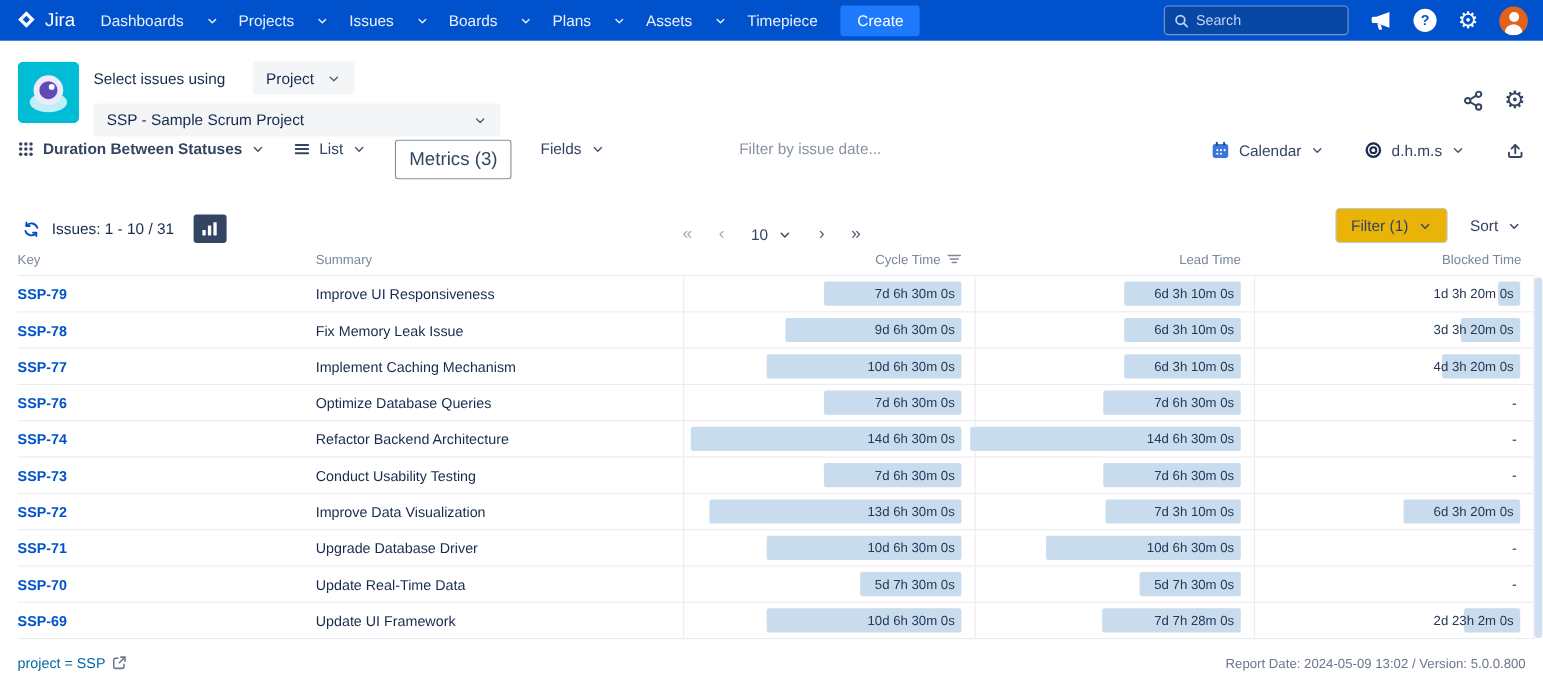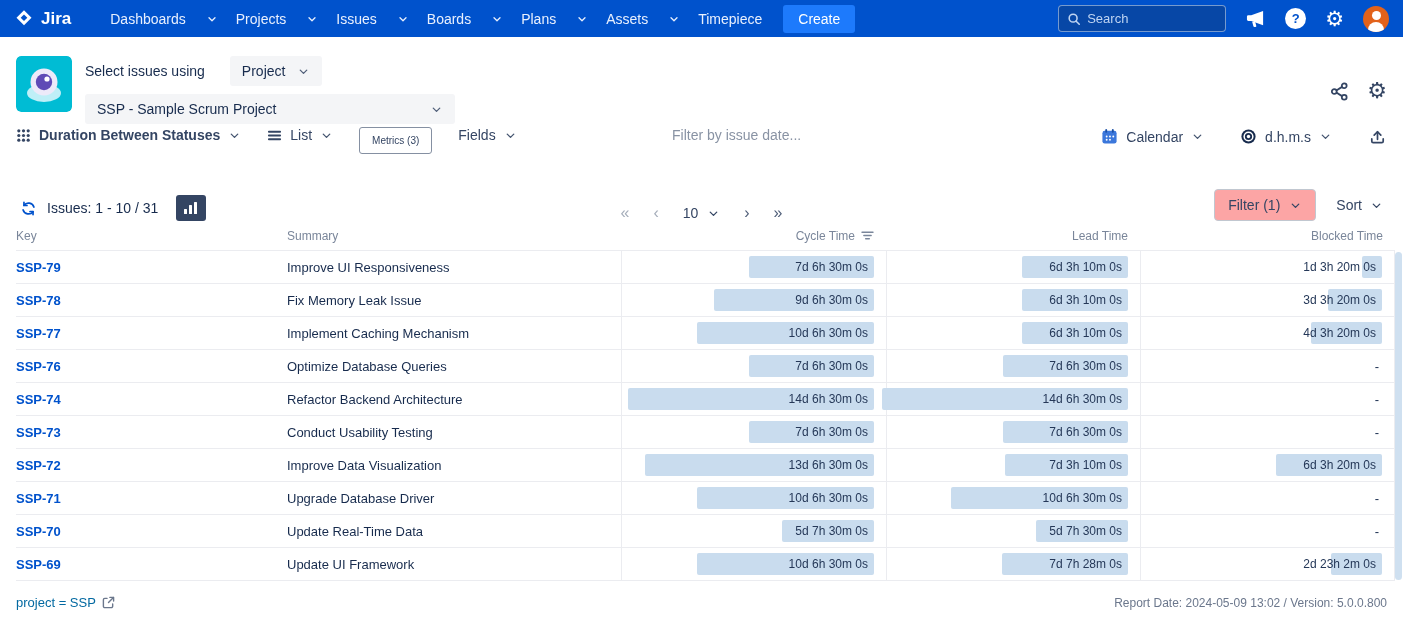--- a/index.html
+++ b/index.html
@@ -3,21 +3,21 @@
 <meta charset="utf-8">
 <style>
   *{box-sizing:border-box;margin:0;padding:0;font-family:"Liberation Sans",sans-serif}
   html,body{width:1403px;height:621px;background:#fff;overflow:hidden}
   button{background:none;border:none;cursor:pointer;font-family:inherit}
   svg{flex:none;display:block}
   .chev{flex:none}
 
   
   .nav{height:37px;background:#0052CC;display:flex;align-items:center;padding:0 14px;color:#fff}
-  .brand{display:flex;align-items:center;gap:7px;margin-right:30px;font-size:17px;font-weight:700;cursor:pointer}
+  .brand{display:flex;align-items:center;gap:7px;margin-right:14px;font-size:17px;font-weight:400;cursor:pointer}
   .nav-menu{display:flex;align-items:center}
   .nav-item{display:flex;align-items:center;gap:20px;padding:8px 9px;font-size:14px;color:#E8F0FE;cursor:pointer;white-space:nowrap}
   .create-btn{margin-left:12px;background:#1D7AFC;color:#fff;font-size:14px;font-weight:500;padding:6px 15px;border-radius:3px}
   .nav-right{margin-left:auto;display:flex;align-items:center;gap:19px}
   .nav-search{display:flex;align-items:center;gap:6px;background:#0747A6;border:1px solid rgba(255,255,255,.45);border-radius:4px;padding:0 8px;width:168px;height:27px}
   .nav-search input{background:transparent;border:none;outline:none;color:#fff;font-size:13px;width:100%}
   .nav-search input::placeholder{color:#BFD4F2}
   .help-circle{width:21px;height:21px;border-radius:50%;background:#fff;color:#0052CC;font-weight:700;font-size:13px;display:flex;align-items:center;justify-content:center;cursor:pointer}
   .gear-glyph{font-size:21px;line-height:1;color:#fff;cursor:pointer}
   .avatar{width:26px;height:26px;border-radius:50%;background:#E2621B;position:relative;overflow:hidden;cursor:pointer}
@@ -34,35 +34,35 @@
   .sel .chev{color:#505F79}
   .sel-project{width:370px;justify-content:space-between}
   .header-actions{margin-left:auto;display:flex;align-items:center;gap:17px;margin-top:24px;color:#344563}
   .header-actions .gear-glyph{color:#344563;font-size:22px}
 
   
   .toolbar{display:flex;align-items:flex-start;height:44px;padding:0 16px;position:relative;gap:26px}
   .tb-item{display:inline-flex;align-items:center;gap:8px;font-size:14px;color:#344563}
   .tb-item .chev{color:#44546F}
   .tb-item.strong{font-weight:700}
-  .tb-btn{border:1px solid #8590A2;border-radius:3px;padding:7px 12px;font-size:10px;color:#344563;background:#fff}
+  .tb-btn{border:1px solid #8590A2;border-radius:3px;padding:7px 12px;font-size:17px;color:#344563;background:#fff}
   .date-filter{position:absolute;left:672px;font-size:14px;color:#8993A4;cursor:text}
   .tb-right{margin-left:auto;display:flex;align-items:center;gap:36px}
 
   
   .pagebar{display:flex;align-items:flex-end;height:50px;padding:0 20px;position:relative}
   .pb-left{display:flex;align-items:center;gap:10px}
   .issues-count{font-size:14px;color:#172B4D}
   .chart-btn{width:30px;height:26px;background:#344563;border-radius:3px;display:flex;align-items:center;justify-content:center;margin-left:8px}
   .pb-center{position:absolute;left:50%;transform:translateX(-50%);display:flex;align-items:center;gap:24px}
   .pg-arrow{font-size:16px;color:#505F79;cursor:pointer;line-height:1}
   .pg-arrow.dim{color:#A5ADBA}
   .pg-size{display:flex;align-items:center;gap:9px;font-size:14px;color:#344563}
   .pb-right{margin-left:auto;display:flex;align-items:center;gap:20px}
-  .filter-btn{display:flex;align-items:center;gap:9px;border:1px solid #C1C7D0;border-radius:4px;padding:7px 13px;font-size:14px;color:#344563;background:#fca5a5}
+  .filter-btn{display:flex;align-items:center;gap:9px;border:1px solid #C1C7D0;border-radius:4px;padding:7px 13px;font-size:14px;color:#344563;background:#eab308}
   .sort-btn{display:flex;align-items:center;gap:8px;font-size:14px;color:#344563}
 
   
   .table{margin:0 8px 0 16px;position:relative;width:1379px}
   .thead,.trow{display:grid;grid-template-columns:271px 334px 265px 254px 255px}
   .thead{height:30px;align-items:center;border-bottom:1px solid #EBECF0}
   .th{font-size:12px;color:#7A869A}
   .th.dur{display:flex;justify-content:flex-end;align-items:center;gap:6px;padding-right:12px}
   .trow{height:33px;border-bottom:1px solid #EBECF0;align-items:center}
   .cell{font-size:13px;color:#172B4D}

